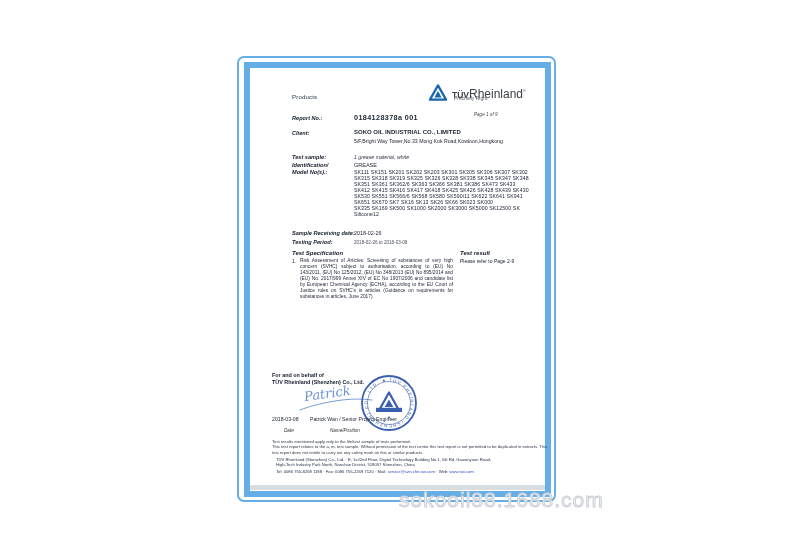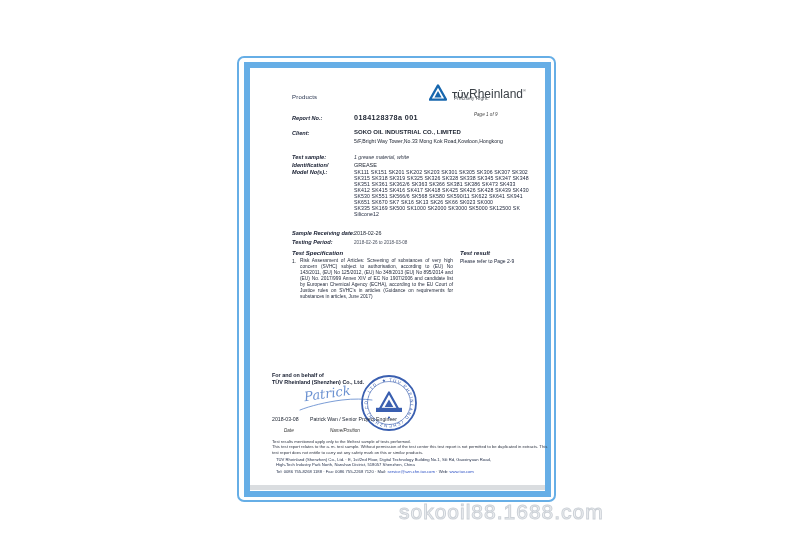--- a/index.html
+++ b/index.html
@@ -70,21 +70,21 @@
   .footer-contact { font-size: 4.2px; color: #26324d; white-space: nowrap; }
   .blue-link { color: #2a4fc4; }
 
   .bottom-shadow { left: 0; top: 417px; width: 295px; height: 5px; background: #dadde0; }
 
   
   .wm1 { position: absolute; left: 378px; top: 458px; font-size: 19px; letter-spacing: 2px;
     color: #eef0f3; -webkit-text-stroke: 1px #c2c9d1; z-index: 6; white-space: nowrap;
     font-weight: bold; }
   .wm2 { position: absolute; left: 399px; top: 488px; font-size: 21px; letter-spacing: 1px;
-    color: #f0f2f4; -webkit-text-stroke: 1px #ccd1d7; z-index: 6; white-space: nowrap; margin-top: 12px; }
+    color: #f0f2f4; -webkit-text-stroke: 1px #ccd1d7; z-index: 6; white-space: nowrap; }
 </style>
 </head>
 <body>
 
 <div class="stage">
 
   <div class="cert-outer"></div>
   <div class="cert-inner"></div>
 
   <div class="doc">

